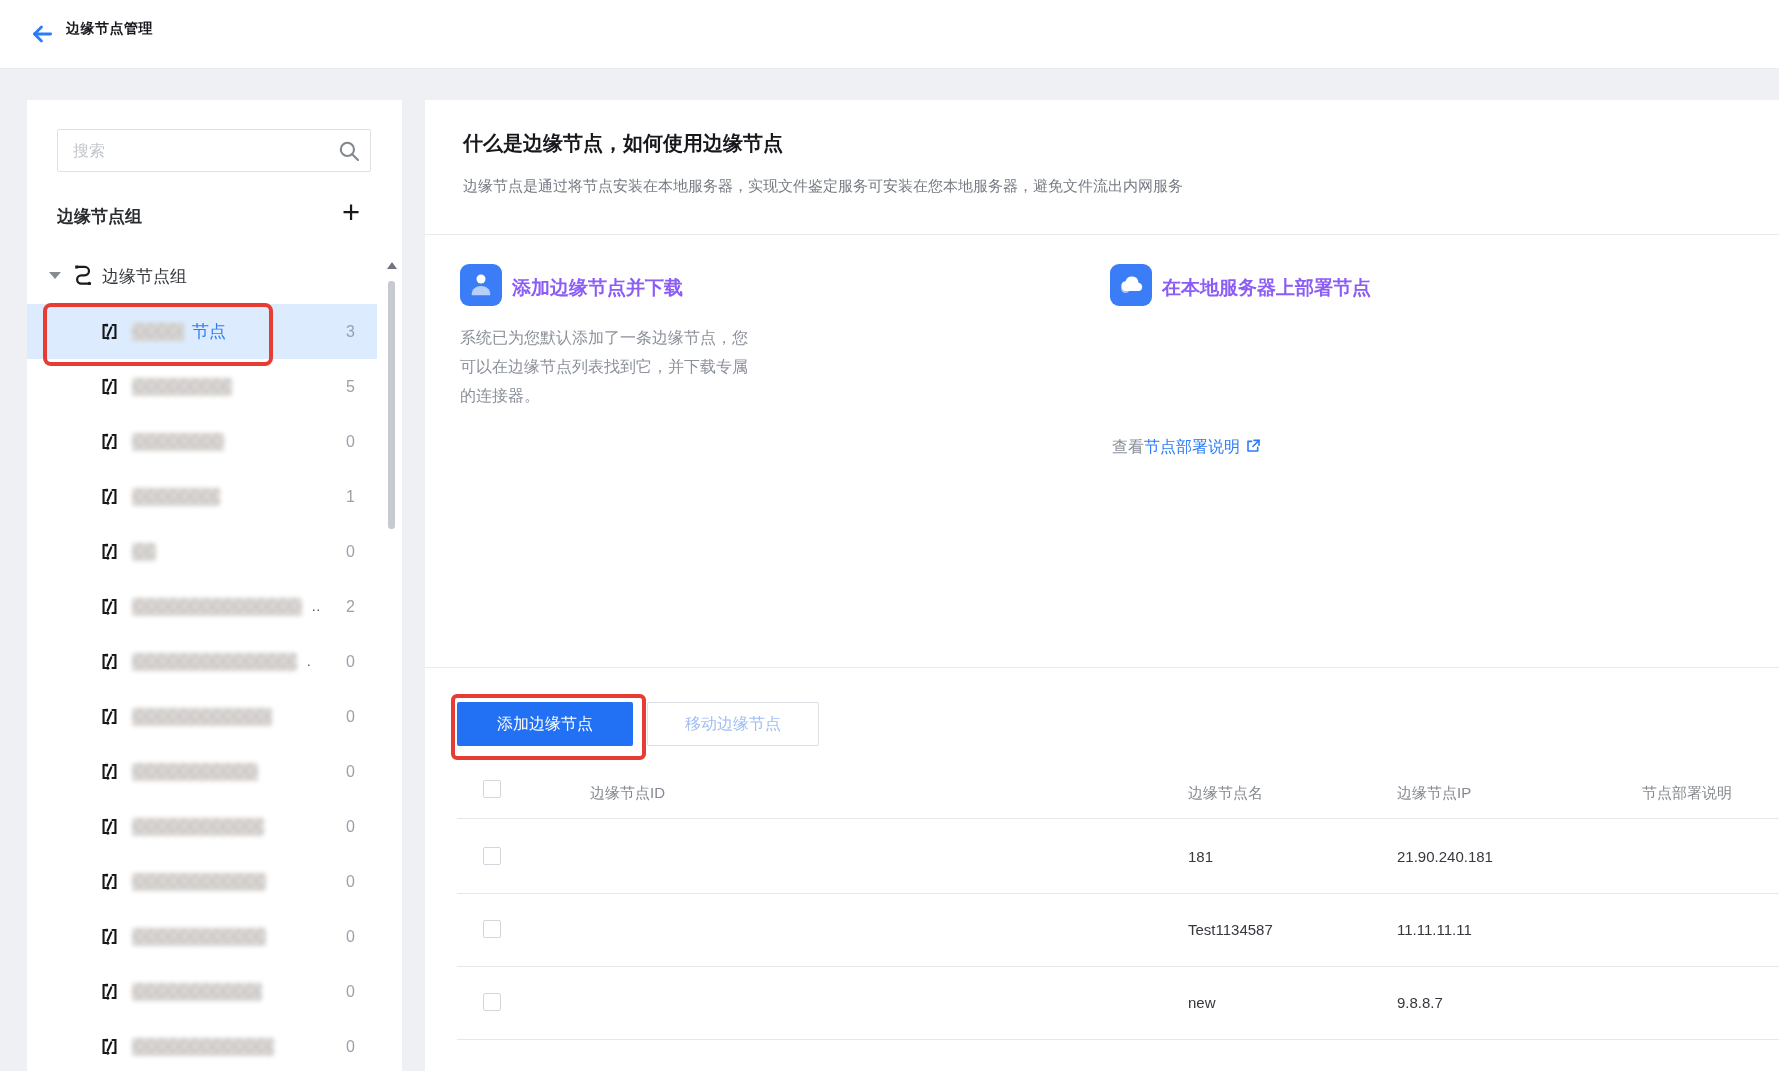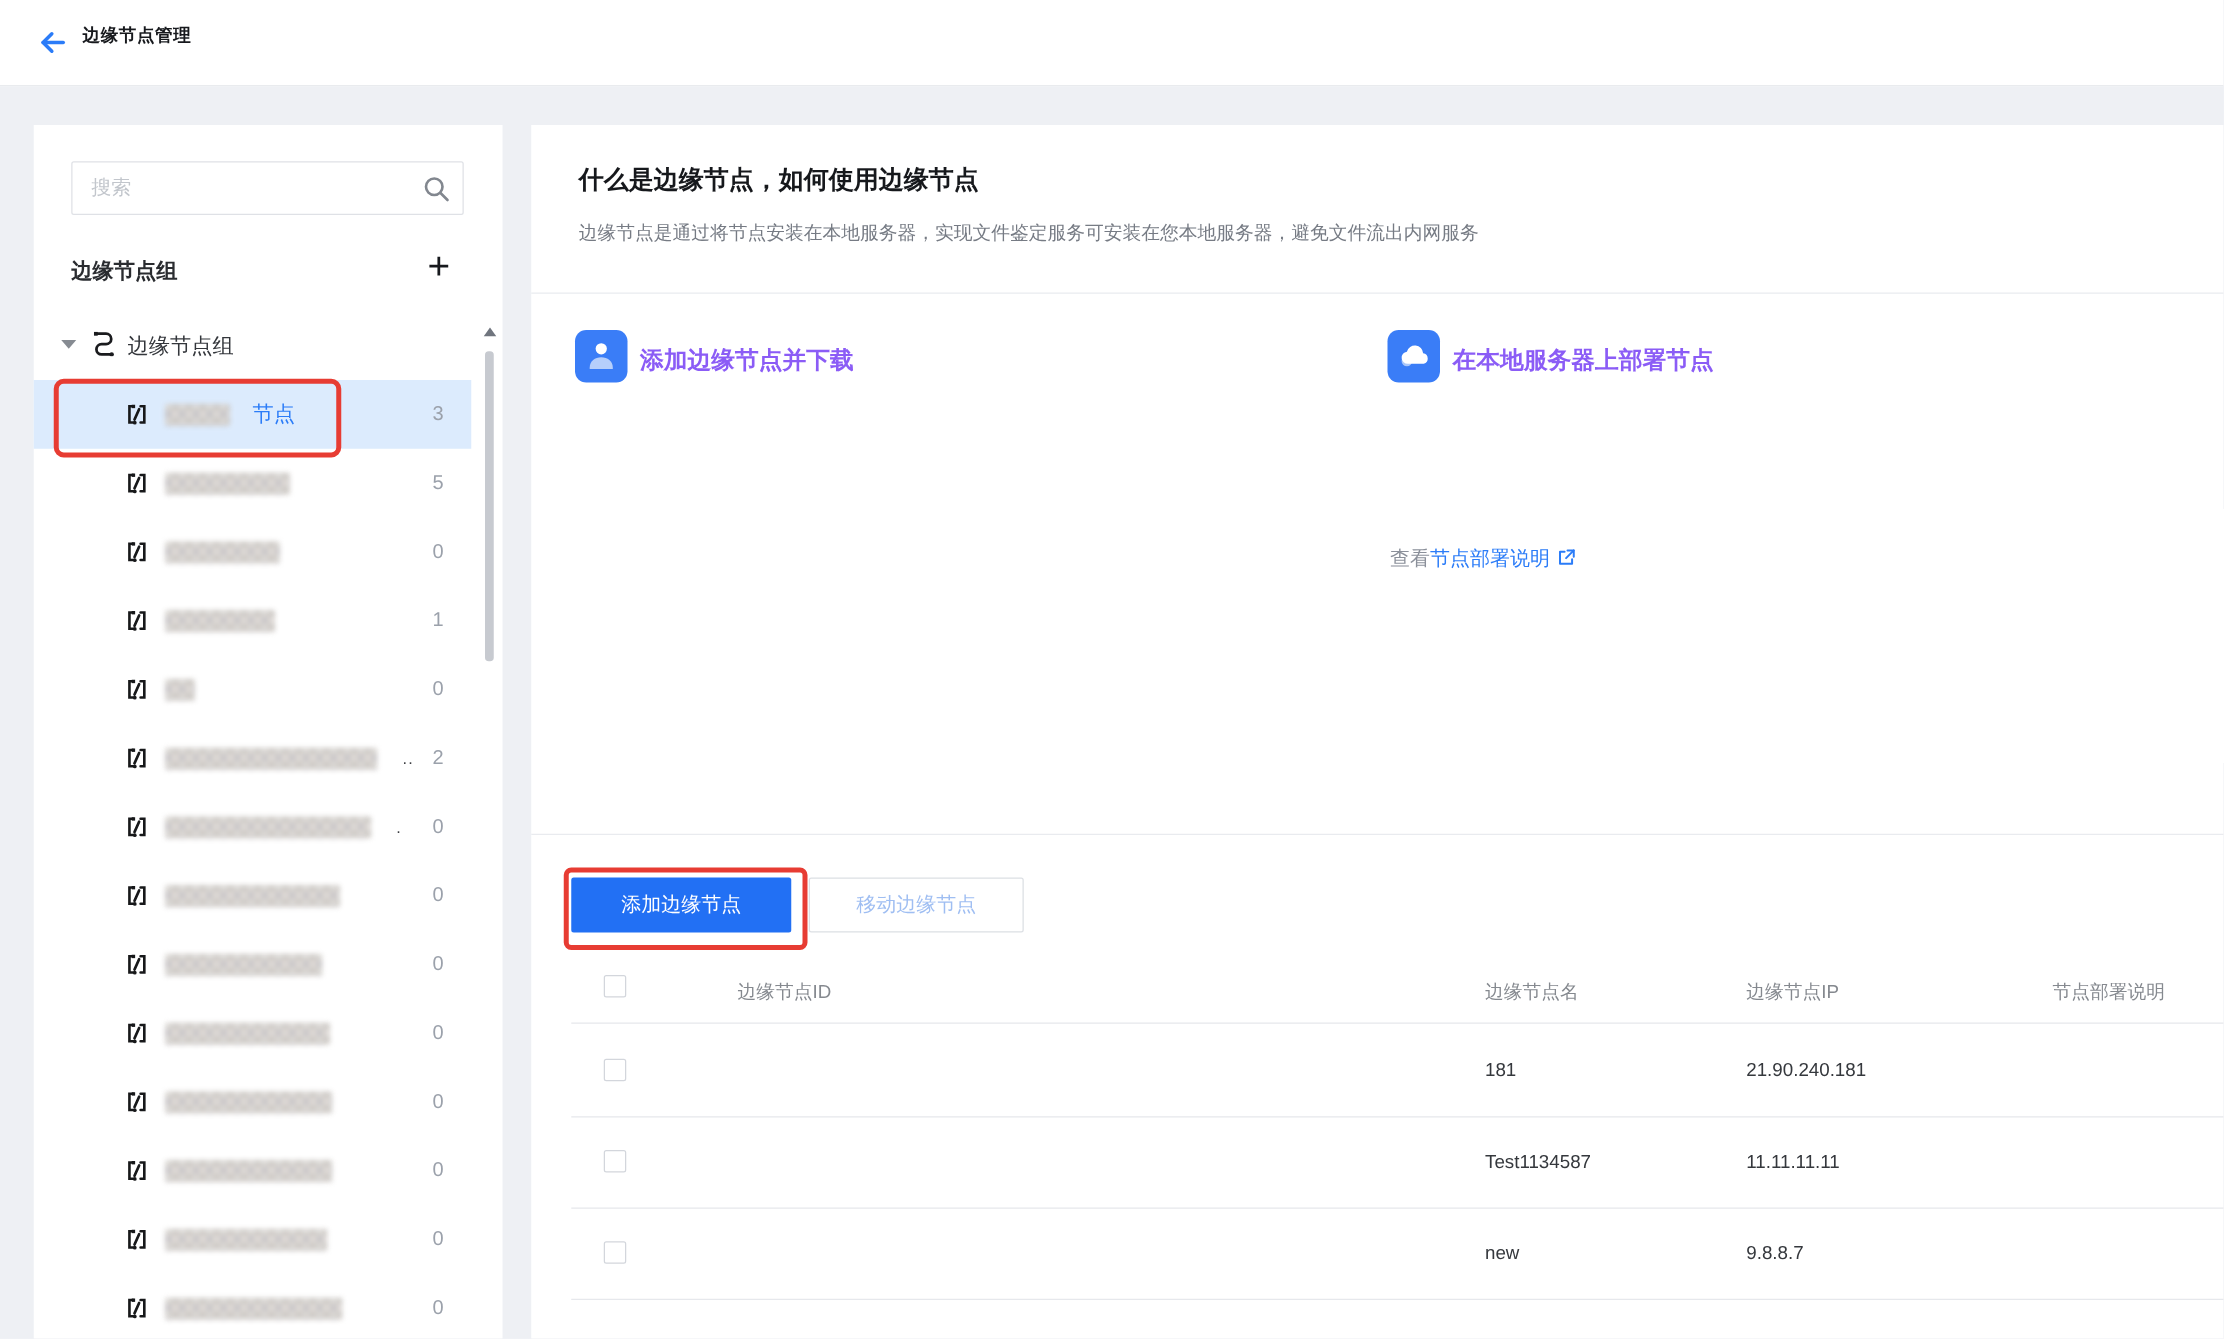--- a/index.html
+++ b/index.html
@@ -28,21 +28,21 @@
   .rooticon{left:72px;top:262px}
   .rootlabel{left:102px;top:265px;font-size:17px;color:#33363b;cursor:pointer}
 
   .tlist{left:27px;top:304px;width:350px}
   .titem{display:flex;align-items:center;height:55px;padding:0 22px 0 72px;box-sizing:border-box;cursor:pointer;position:relative}
   .titem.selected{background:var(--selected_bg,#dcebfd)}
   .nicon{width:21px;height:21px;margin-right:12px;flex:none}
   .redact{height:18px;flex:none;border-radius:2px;
     background-image:repeating-conic-gradient(#ccc8c4 0% 25%,#ded9d5 25% 50%,#c7c4c6 50% 75%,#d9d6d2 75% 100%);
     background-size:11px 11px;filter:blur(2px);opacity:.95}
-  .suffix{font-size:17px;color:var(--accent,#2b7cf8);margin-left:18px;white-space:nowrap}
+  .suffix{font-size:17px;color:var(--accent,#2b7cf8);margin-left:8px;white-space:nowrap}
   .trunc{font-size:13px;color:#3c3e42;margin-left:2px;letter-spacing:1px}
   .count{margin-left:auto;font-size:16px;color:#9ba1ab}
 
   .anno{border:4px solid var(--annotation,#e73c33);border-radius:8px;z-index:6;pointer-events:none}
   #anno-node{left:43px;top:303px;width:222px;height:55px}
   #anno-btn{left:451px;top:694px;width:187px;height:58px;border-radius:6px}
 
   .sb-thumb{left:388px;top:281px;width:7px;height:248px;background:#c7cad0;border-radius:3px;cursor:pointer}
   .sb-arrow{left:387px;top:262px;width:0;height:0;border-left:5px solid transparent;border-right:5px solid transparent;border-bottom:7px solid #70757e}
 
@@ -343,20 +343,21 @@
   <div class="abs mdesc">边缘节点是通过将节点安装在本地服务器，实现文件鉴定服务可安装在您本地服务器，避免文件流出内网服务</div>
   <div class="abs divider" id="div1"></div>
 
   <div class="abs cicon" id="icon-user">
     <svg width="30" height="30" viewBox="0 0 24 24">
       <circle cx="12" cy="8" r="3.6" fill="#ffffff"></circle>
       <path d="M4.6 20.2c0-4.3 3.4-6.7 7.4-6.7s7.4 2.4 7.4 6.7v.8H4.6z" fill="#b6cffb"></path>
     </svg>
   </div>
   <div class="abs ctitle" id="ctitle1">添加边缘节点并下载</div>
+  <div class="abs cardp" id="p1">系统已为您默认添加了一条边缘节点，您可以在边缘节点列表找到它，并下载专属的连接器。</div>
 
   <div class="abs cicon" id="icon-cloud">
     <svg width="30" height="30" viewBox="0 0 24 24">
       <circle cx="7.6" cy="15.8" r="3.4" fill="#a9c6f8"></circle>
       <path d="M18.4 17.6H8.2a3.9 3.9 0 0 1-.6-7.76 5.3 5.3 0 0 1 10.4 1.1 3.4 3.4 0 0 1 .4 6.66z" fill="#ffffff"></path>
     </svg>
   </div>
   <div class="abs ctitle" id="ctitle2">在本地服务器上部署节点</div>
   <div class="abs linkline">
     <span>查看</span><a>节点部署说明</a><span class="extlink">

